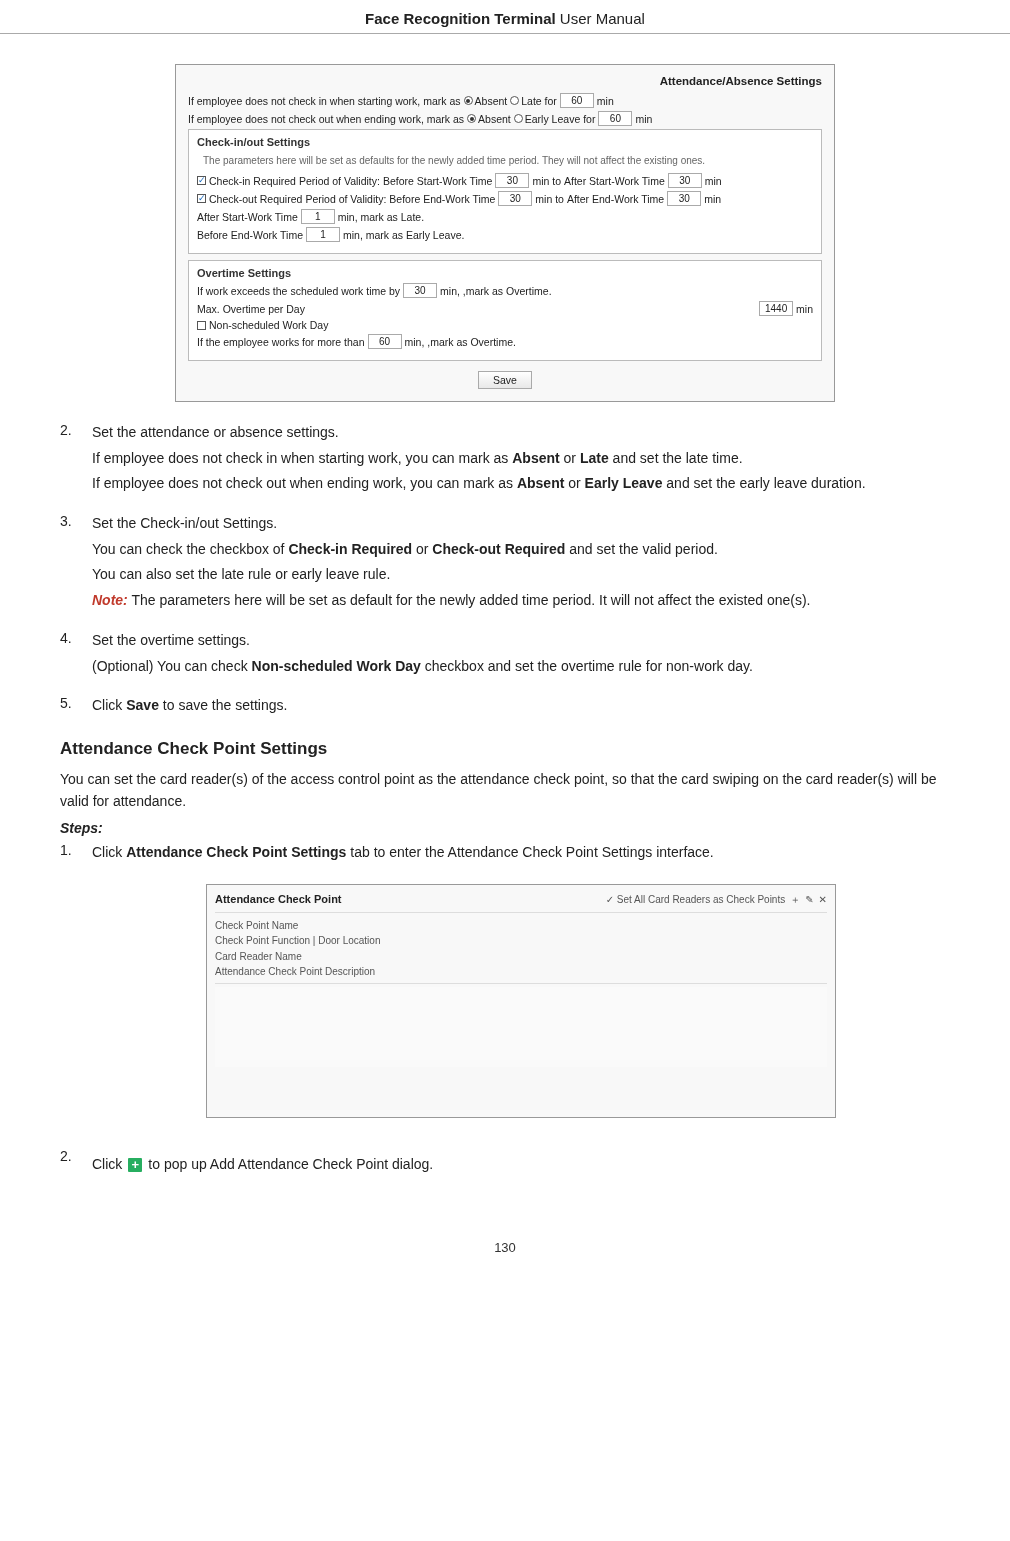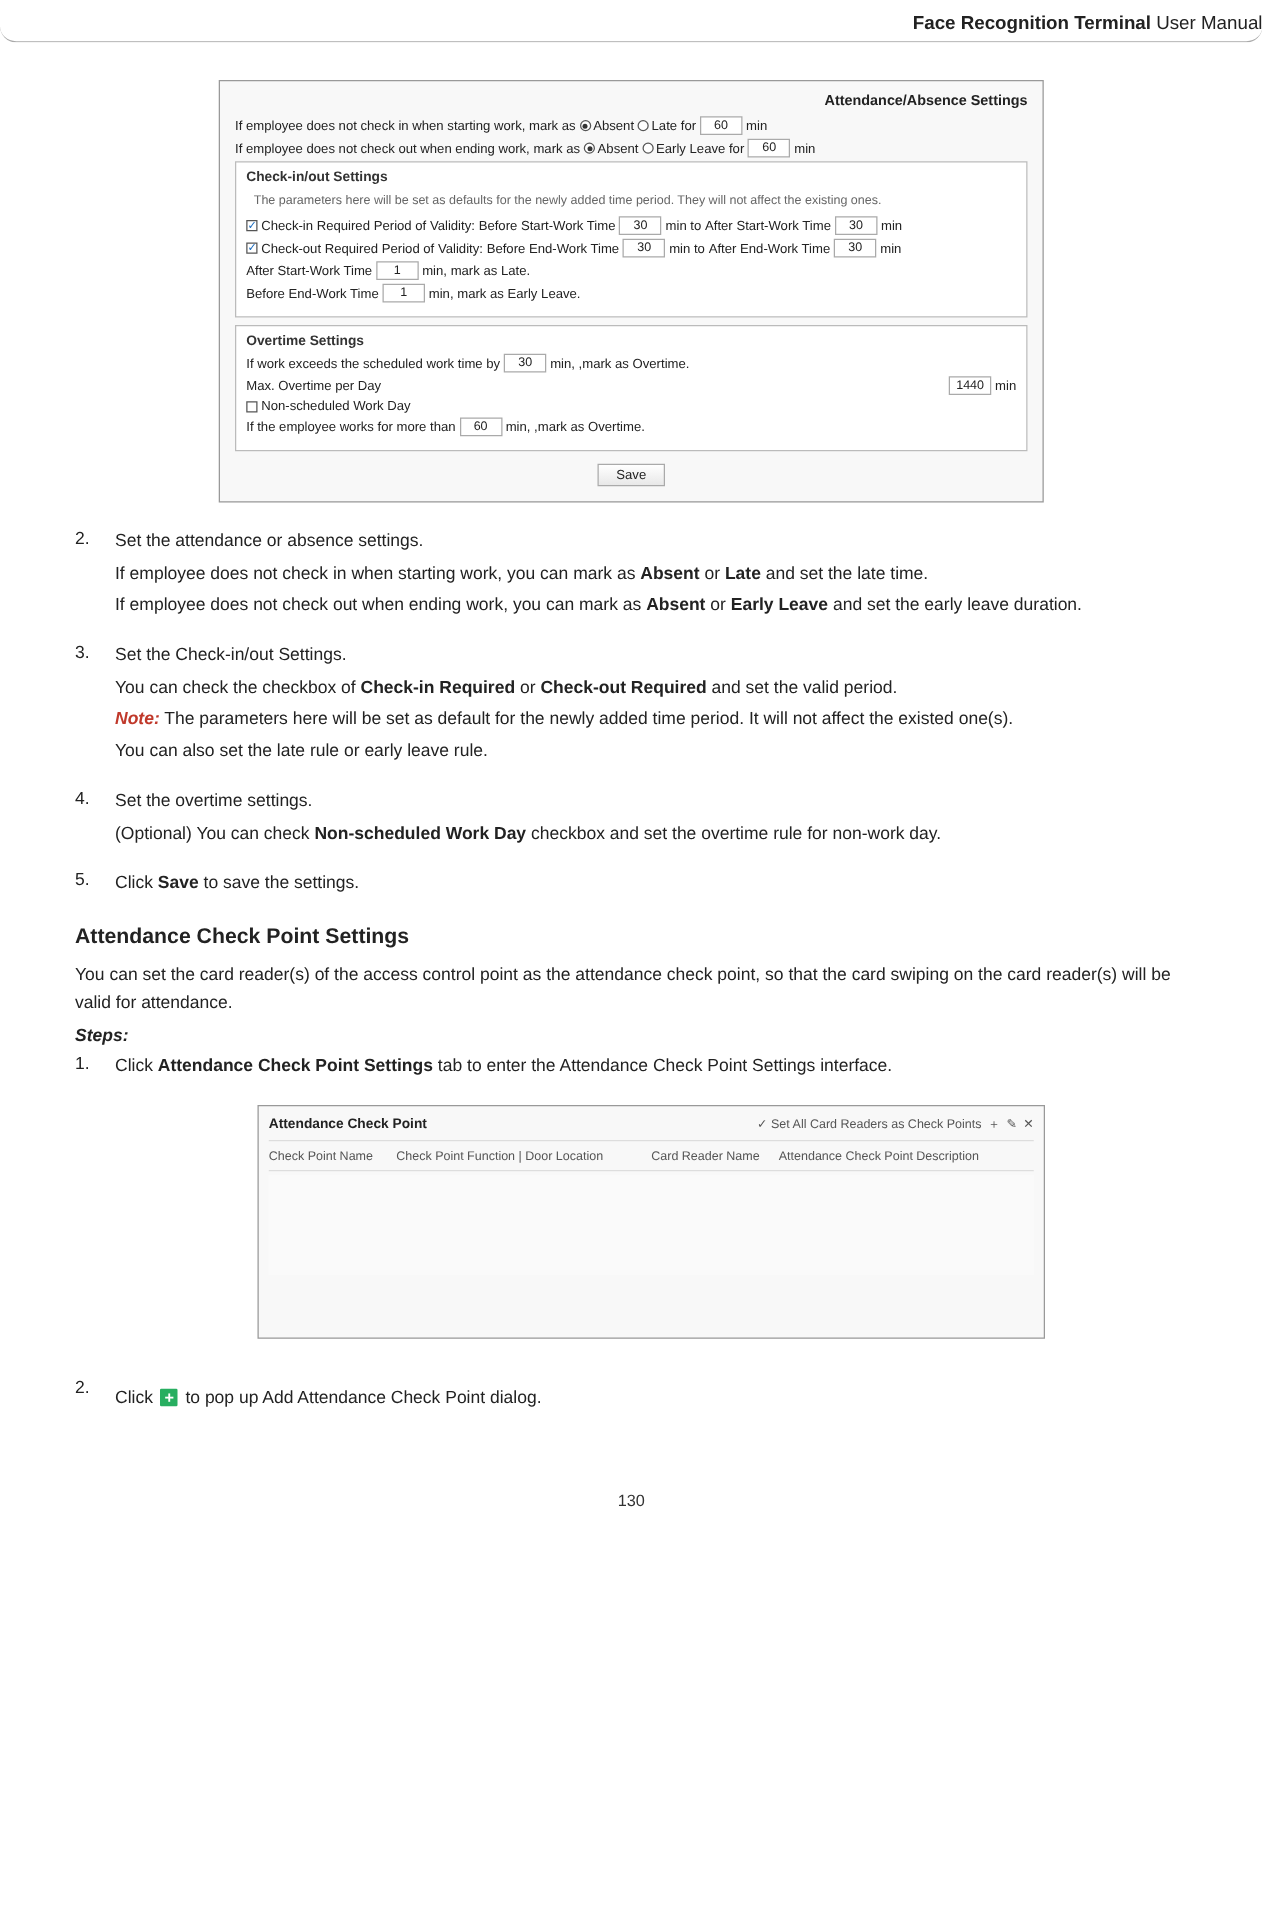--- a/index.html
+++ b/index.html
@@ -6,26 +6,25 @@
     body {
       font-family: Arial, sans-serif;
       font-size: 14px;
       color: #222;
       background: #fff;
       width: 1010px;
       min-height: 1541px;
       padding: 0;
     }
     .page-header {
-      text-align: right;
+      text-align: center;
       padding: 10px 0 6px 0;
       border-bottom: 1px solid #aaa;
       font-size: 15px;
       margin-bottom: 10px;
-      border-radius: 13px;
     }
     .page-header span { font-weight: normal; }
     .page-header strong { font-weight: bold; }
 
     .content {
       padding: 10px 60px 30px 60px;
     }
 
     
     .screenshot-box {
@@ -138,20 +137,21 @@
     }
     .ss-acp-title { font-weight: bold; font-size: 11px; }
     .ss-acp-actions { font-size: 10px; color: #555; display: flex; gap: 5px; align-items: center; }
     .ss-acp-cols {
       display: flex;
       font-size: 10px;
       color: #555;
       border-bottom: 1px solid #ddd;
       padding-bottom: 3px;
       margin-bottom: 3px;
+      flex-direction: column;
     }
     .ss-acp-col { flex: 1; }
     .ss-empty-area { height: 80px; background: #fafafa; }
     .step-item {
       display: flex;
       margin-bottom: 14px;
       gap: 10px;
     }
     .step-number {
       min-width: 22px;
@@ -348,24 +348,24 @@
       <div class="step-number">3.</div>
       <div class="step-body">
         <p>Set the Check-in/out Settings.</p>
         <p>
           <span>You  can  check  the  checkbox  of</span>
           <strong>Check-in  Required</strong>
           <span> or </span>
           <strong>Check-out  Required</strong>
           <span>and  set  the  valid period.</span>
         </p>
+        <p>You can also set the late rule or early leave rule.</p>
         <p>
           <span class="note-inline">Note:</span><span> The parameters here will be set as default for the newly added time period. It will not affect the existed one(s).</span>
         </p>
-        <p>You can also set the late rule or early leave rule.</p>
       </div>
     </div>
 
     <div class="step-item">
       <div class="step-number">4.</div>
       <div class="step-body">
         <p>Set the overtime settings.</p>
         <p>
           <span>(Optional) You  can  check</span>
           <strong>Non-scheduled  Work  Day</strong>

